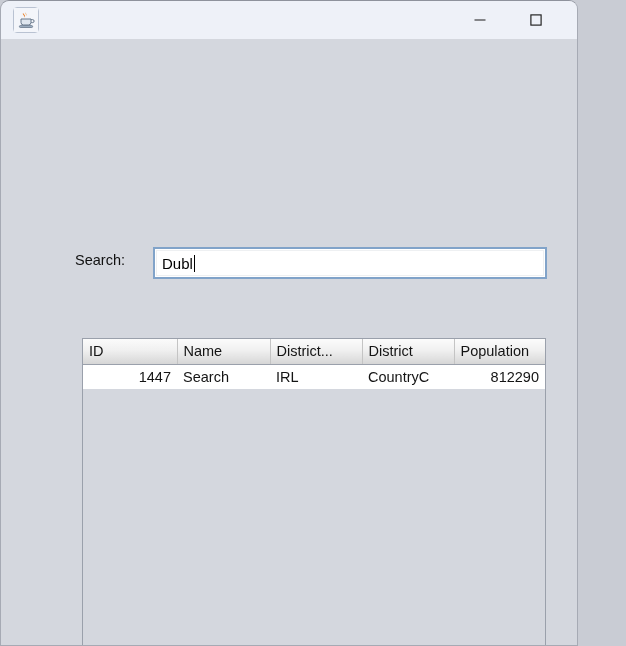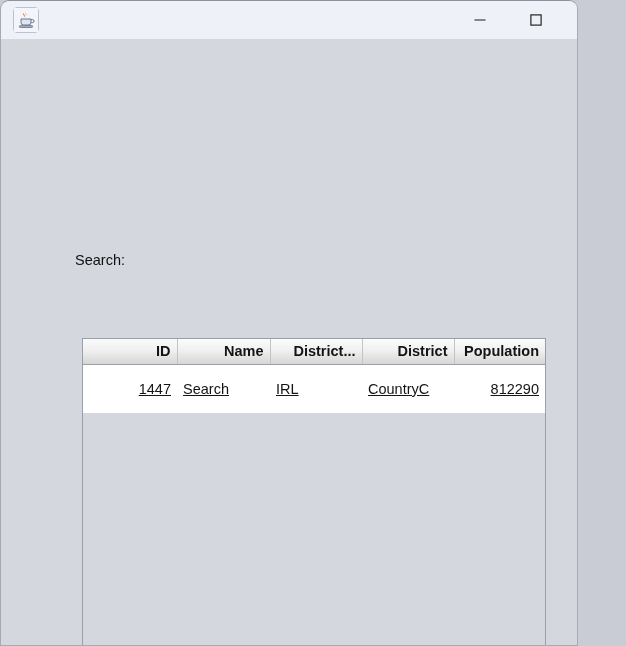--- a/index.html
+++ b/index.html
@@ -150,39 +150,38 @@
     border-collapse: collapse;
     table-layout: fixed;
     width: 462px;
     font-size: 14.5px;
     color: #141414;
   }
 
   table.grid thead th {
     height: 25px;
     padding: 0 6px;
-    font-weight: bold;
-    text-align: right;
+    font-weight: normal;
+    text-align: left;
     background: linear-gradient(to bottom, #fbfbfb 0%, #f0f0f0 45%, #e2e2e2 75%, #d6d6d6 100%);
     border-right: 1px solid #c4c4c4;
     border-bottom: 1px solid #9aa0ab;
     box-sizing: border-box;
     white-space: nowrap;
     overflow: hidden;
   }
   table.grid thead th:last-child { border-right: none; margin-left: 22px; }
 
   table.grid tbody td {
     height: 21px;
-    padding: 16px 6px;
+    padding: 4px 6px;
     background: #ffffff;
     box-sizing: border-box;
     white-space: nowrap;
     overflow: hidden;
-    text-decoration: underline;
   }
   table.grid tbody td.num { text-align: right; }
 
   .c-id   { width: 94px; }
   .c-name { width: 93px; margin-top: 20px; }
   .c-cc   { width: 92px; }
   .c-dist { width: 92px; }
   .c-pop  { width: 91px; }
 </style>
 </head>
@@ -226,20 +225,26 @@
           <line x1="13" y1="1" x2="1" y2="13" stroke="#1b1b1b" stroke-width="1.2"></line>
         </svg>
       </span>
     </div>
   </div>
 
   <div id="content">
 
     <div id="search-label">Search:</div>
 
+    <div id="search-field">
+      <div id="search-field-inner">
+        <span id="search-value">Dubl</span>
+        <span id="search-caret"></span>
+      </div>
+    </div>
 
     <div id="table-panel">
       <div id="table-scroll">
         <table class="grid">
           <thead>
             <tr>
               <th class="c-id">ID</th>
               <th class="c-name">Name</th>
               <th class="c-cc">District...</th>
               <th class="c-dist">District</th>

